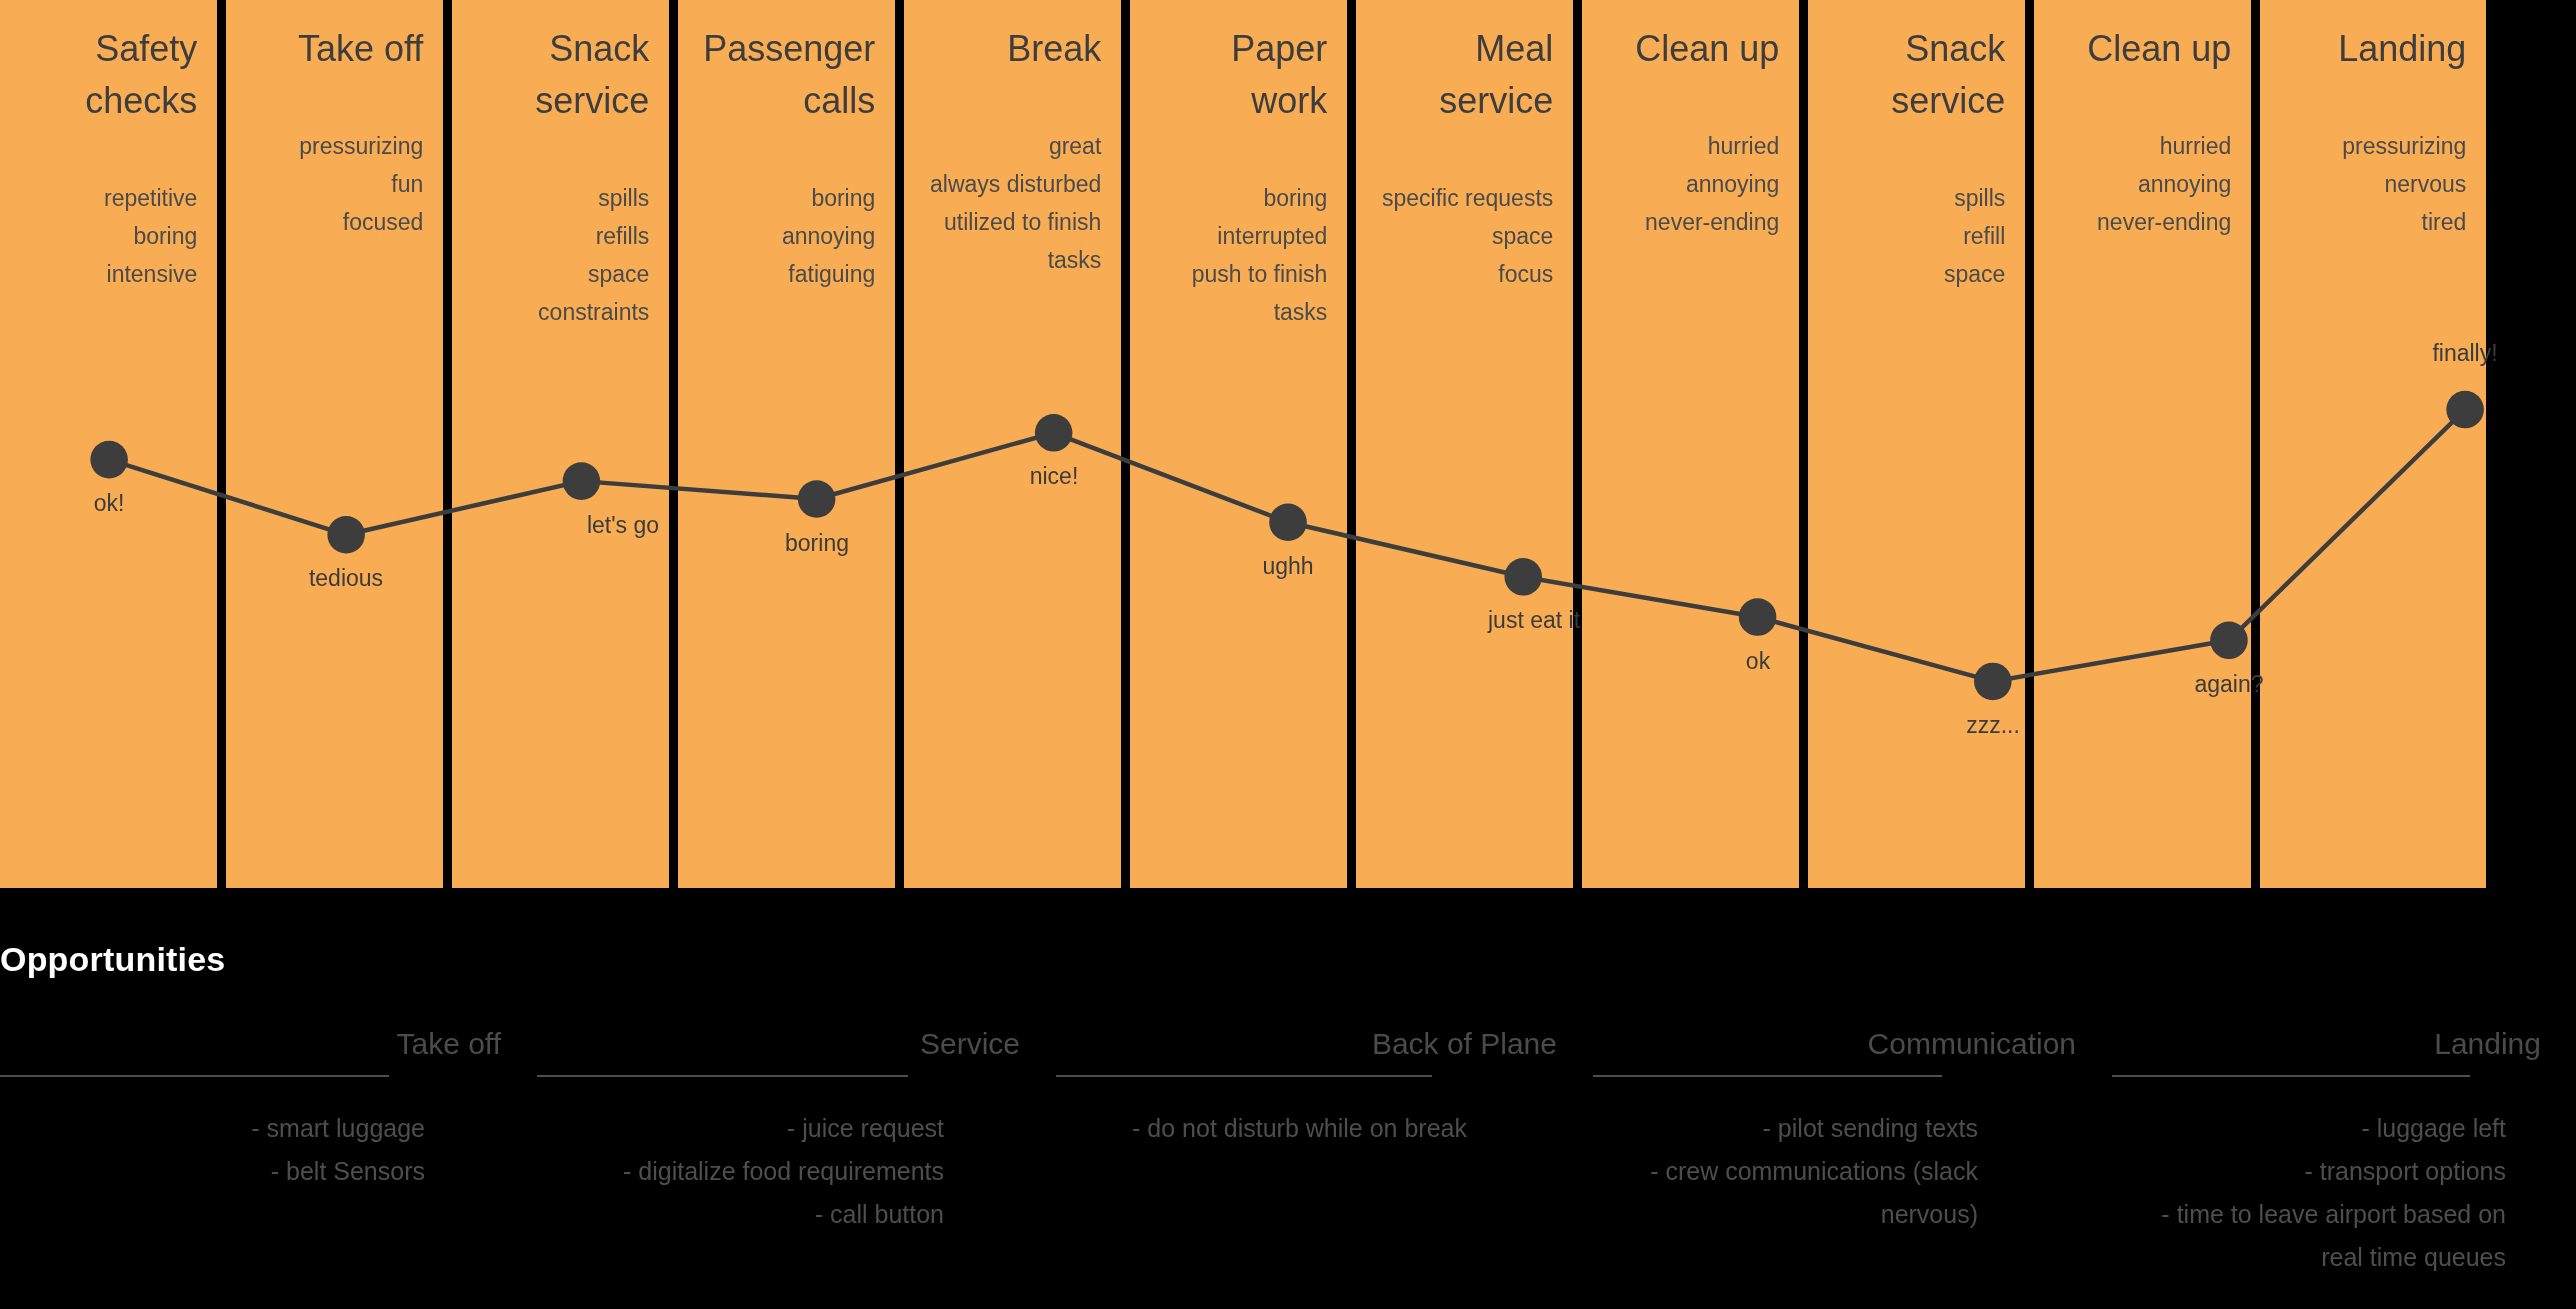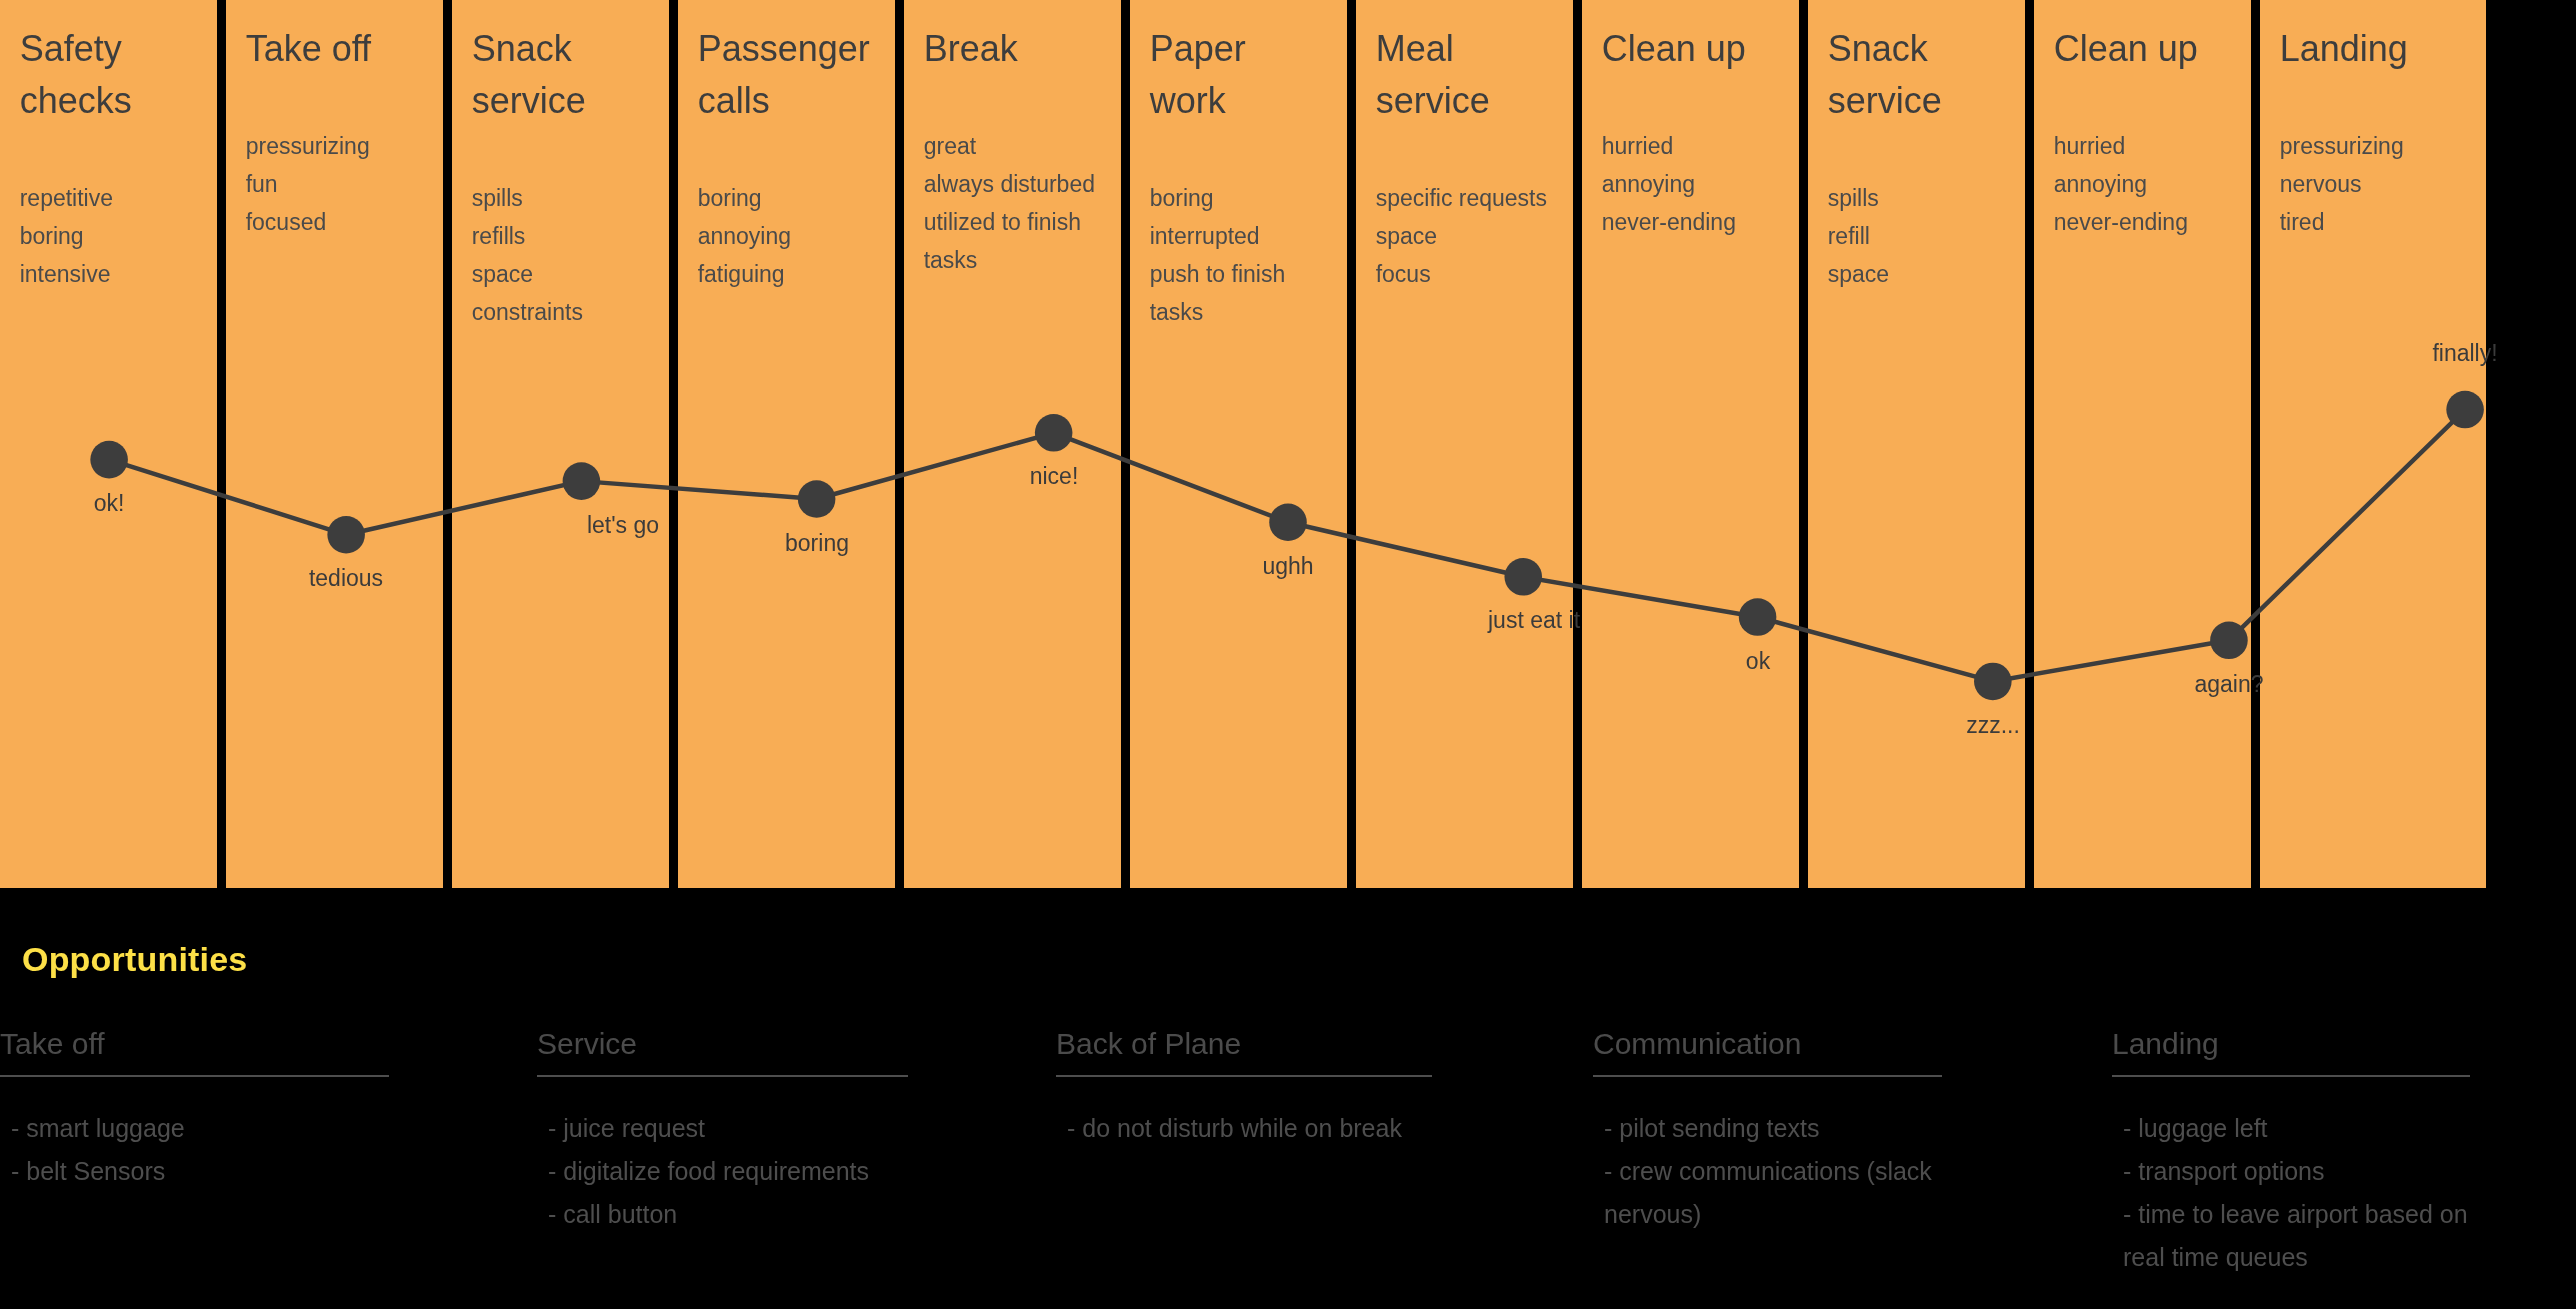--- a/index.html
+++ b/index.html
@@ -2,21 +2,21 @@
 <html style="font-size:14.3px"><head>
 <meta charset="utf-8">
 <style>
   * { margin:0; padding:0; box-sizing:border-box; }
   html,body {
     width:2576px; height:1309px;
     background:#000;
     font-family:"Liberation Sans", sans-serif;
     overflow:hidden;
   }
-  #stage { position:relative; width:2576px; height:1120px; background:#000; }
+  #stage { position:relative; width:2576px; height:1120px; background:#000;text-align:right; }
 
   
   #journey {
     position:absolute; left:0; top:0; width:2576px; height:888px;
     background:#000;
     display:flex;
   }
   .stage-col {
     position:relative;
     background:#f8ad55;
@@ -56,23 +56,22 @@
     white-space:nowrap;
   }
 
   
   #opportunities {
     position:absolute; left:0; top:888px; width:2576px; height:421px;
     background:#000;
   }
   #opp-title {
     position:absolute; left:0px; top:52px;
-    font-size:34px; font-weight:700; color:#fde047;
+    font-size:34px; font-weight:700; color:#ffffff;
     letter-spacing:0.2px;
-    margin-left:22px;
   }
   #opp-grid {
     position:absolute; left:0px; top:139px; right:0; bottom:0;
     display:flex;
   }
   .opp-col { position:relative; flex:0 0 auto; padding-right:36px; }
   .opp-head {
     font-size:30px;
     color:#4b4b4b;
     padding-bottom:14.3px;

